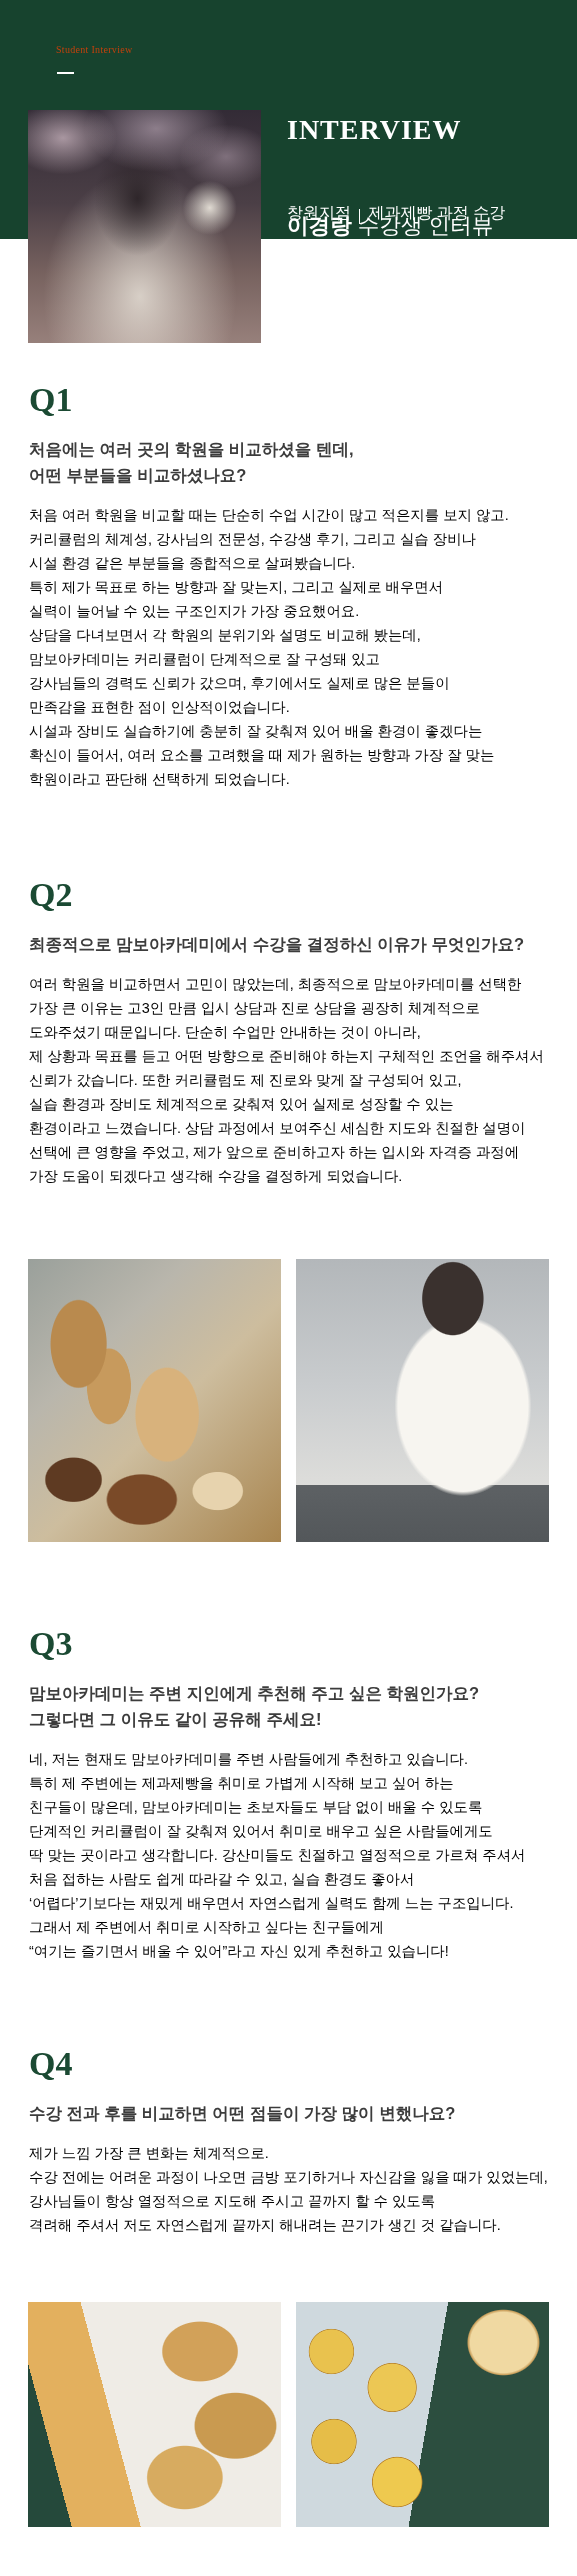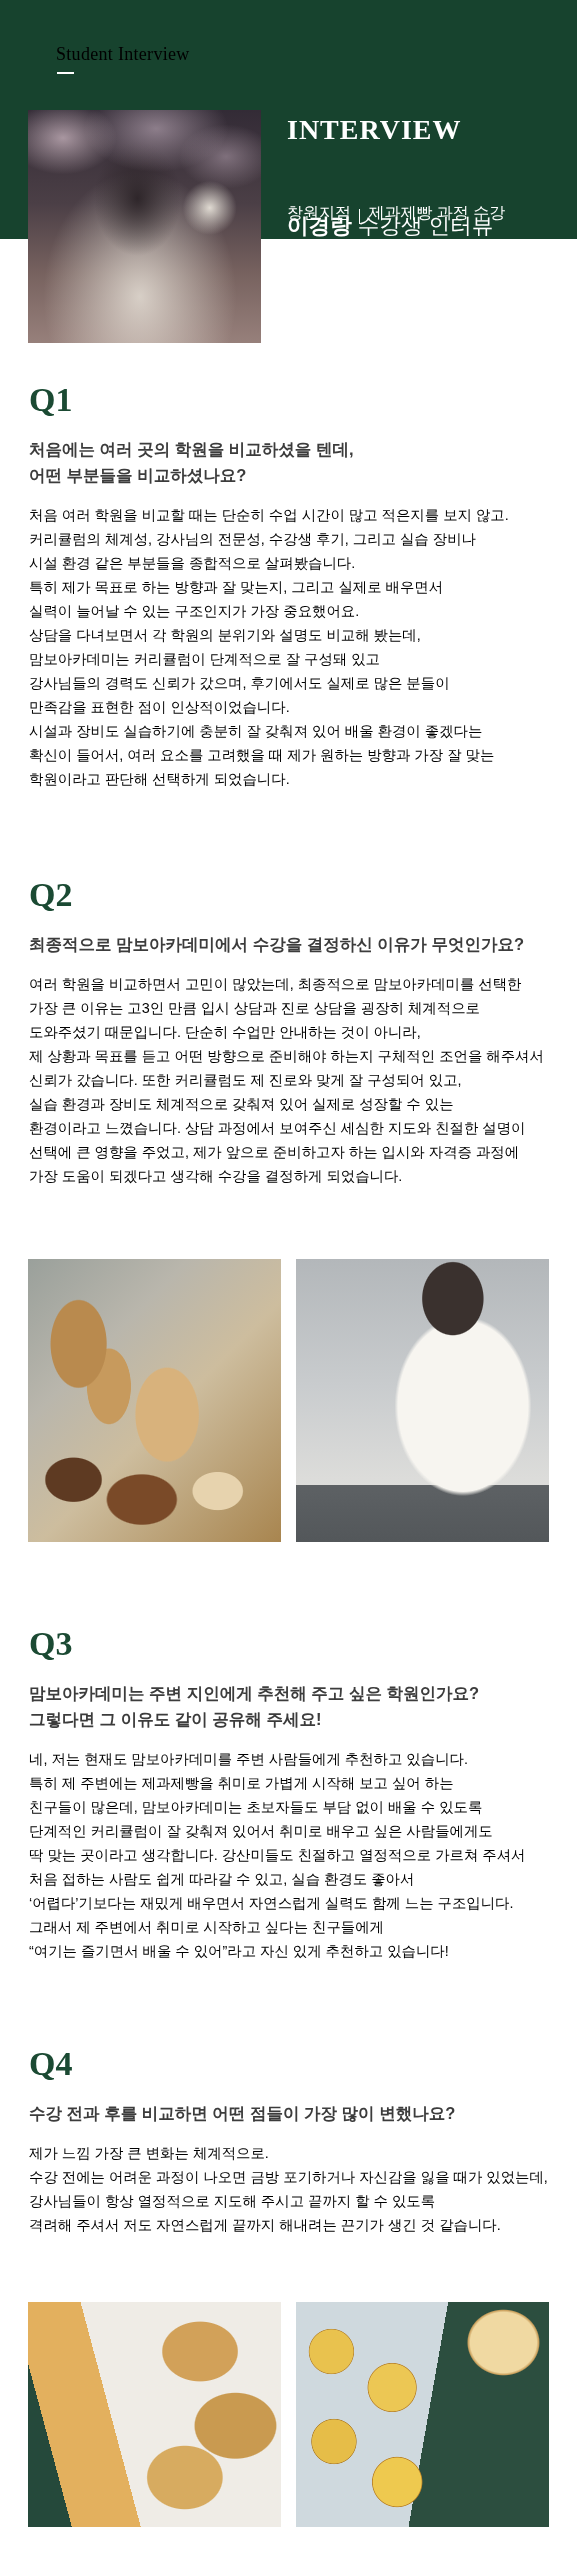--- a/index.html
+++ b/index.html
@@ -7,21 +7,21 @@
     width:577px;
     background:#ffffff;
     font-family:"Liberation Sans", sans-serif;
     overflow-x:hidden;
   }
   
   .hero{position:relative;height:382px;}
   .hero-band{position:absolute;left:0;top:0;width:577px;height:239px;background:#17432E;}
   .eyebrow{
     position:absolute;left:56px;top:44px;
-    color:#000000;font-family:"Liberation Serif", serif;font-size:18px;letter-spacing:0.3px;
+    color:#c2410c;font-family:"Liberation Serif", serif;font-size:10px;letter-spacing:0.3px;
   }
   .eyebrow-dash{position:absolute;left:57px;top:72px;width:17px;height:2.1px;background:#ffffff;}
   .portrait{
     position:absolute;left:28px;top:110px;width:233px;height:233px;
     background:
       radial-gradient(77px 52px at 15% 12%, rgba(228,205,215,.65), transparent 70%),
       radial-gradient(103px 62px at 55% 8%, rgba(210,190,205,.55), transparent 70%),
       radial-gradient(67px 46px at 85% 20%, rgba(190,170,185,.5), transparent 70%),
       radial-gradient(36px 36px at 78% 42%, rgba(240,235,225,.9), transparent 75%),
       radial-gradient(62px 82px at 47% 38%, rgba(40,32,36,.9), transparent 70%),

